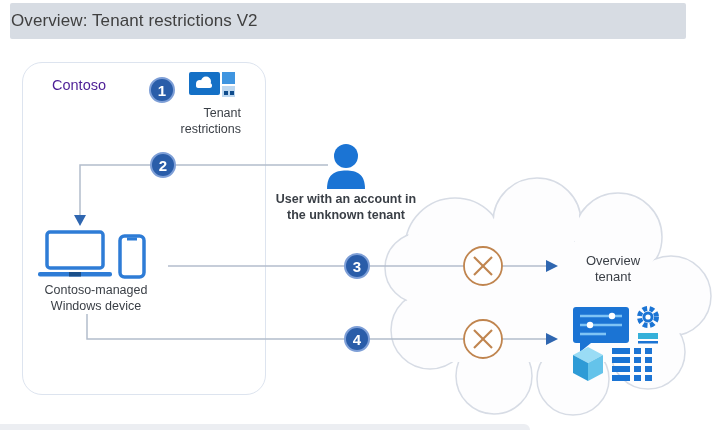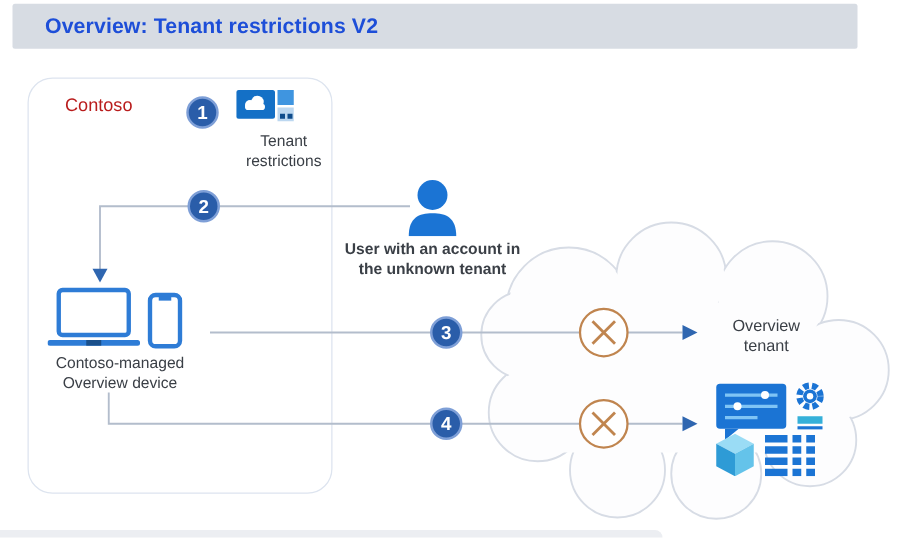--- a/index.html
+++ b/index.html
@@ -10,32 +10,32 @@
   }
   .abs { position:absolute; }
 
   
   .header-bar {
     left:10px; top:3px; width:676px; height:36px;
     background:#d7dce3; border-radius:2px; z-index:1;
     display:flex; align-items:center;
   }
   .header-title {
-    margin-left:26px; font-size:17px; font-weight:bold; color:#1d4ed8;
+    margin-left:1px; font-size:17px; font-weight:normal; color:#404040;
     letter-spacing:.1px;
   }
 
   
   .contoso-box {
     left:22px; top:62px; width:244px; height:333px;
     background:#ffffff; border:1.5px solid #dde4ef; border-radius:20px;
     z-index:2;
   }
   .contoso-label {
-    left:52px; top:77px; font-size:14.5px; color:#b91c1c; z-index:5;
+    left:52px; top:77px; font-size:14.5px; color:#4c1d95; z-index:5;
   }
 
   
   .cloud-layer  { left:0; top:0; z-index:3; }
   .line-layer   { left:0; top:0; z-index:4; }
 
   
   .step-circle {
     width:26px; height:26px; border-radius:50%;
     background:#2a5da9; border:2px solid #7e9fd7;
@@ -46,21 +46,21 @@
   .step-1 { left:149px; top:77px; }
   .step-2 { left:150px; top:152px; }
   .step-3 { left:344px; top:253px; }
   .step-4 { left:344px; top:326px; }
 
   
   .lbl {
     font-size:12.5px; color:#3a3f46; text-align:center; line-height:1.25;
     z-index:6;
   }
-  .tenant-restrictions-label { left:191px; top:106px; width:72px; }
+  .tenant-restrictions-label { left:169px; top:106px; width:72px;text-align:right; }
   .user-label   { left:268px; top:192px; width:156px;font-weight:bold; }
   .device-label { left:30px;  top:283px; width:132px; }
   .unknown-tenant-label { left:572px; top:253px; width:82px; font-size:13px; }
 
   
   .icon-holder { z-index:6; line-height:0; }
   .tr-icon-holder     { left:189px; top:70px; }
   .user-icon-holder   { left:325px; top:143px; }
   .device-icon-holder { left:38px;  top:228px; }
   .apps-icon-holder   { left:570px; top:303px; }
@@ -173,21 +173,21 @@
 
 <div class="abs icon-holder device-icon-holder">
   <svg width="110" height="54" viewBox="0 0 110 54">
     <rect x="9" y="4" width="56" height="36" rx="3" fill="#ffffff" stroke="#2e7cd6" stroke-width="3.5"></rect>
     <rect x="0" y="44" width="74" height="4.5" rx="2" fill="#2e7cd6"></rect>
     <rect x="31" y="44" width="12" height="4.5" fill="#1a4f8a"></rect>
     <rect x="82" y="8" width="24" height="41" rx="4.5" fill="#ffffff" stroke="#2e7cd6" stroke-width="3.5"></rect>
     <rect x="89" y="9.5" width="10" height="3" fill="#2e7cd6"></rect>
   </svg>
 </div>
-<div class="abs lbl device-label">Contoso-managed Overview device</div>
+<div class="abs lbl device-label">Contoso-managed Windows device</div>
 
 <div class="abs lbl unknown-tenant-label">Overview tenant</div>
 
 <div class="abs icon-holder apps-icon-holder">
   <svg width="95" height="78" viewBox="0 0 95 78">
 
     <g>
       <rect x="3" y="4" width="56" height="36" rx="3" fill="#1b74d4"></rect>
       <path d="M10,40 L10,49 L21,40 Z" fill="#1b74d4"></path>
       <line x1="10" y1="13" x2="52" y2="13" stroke="#7fc4f5" stroke-width="2.6"></line>

